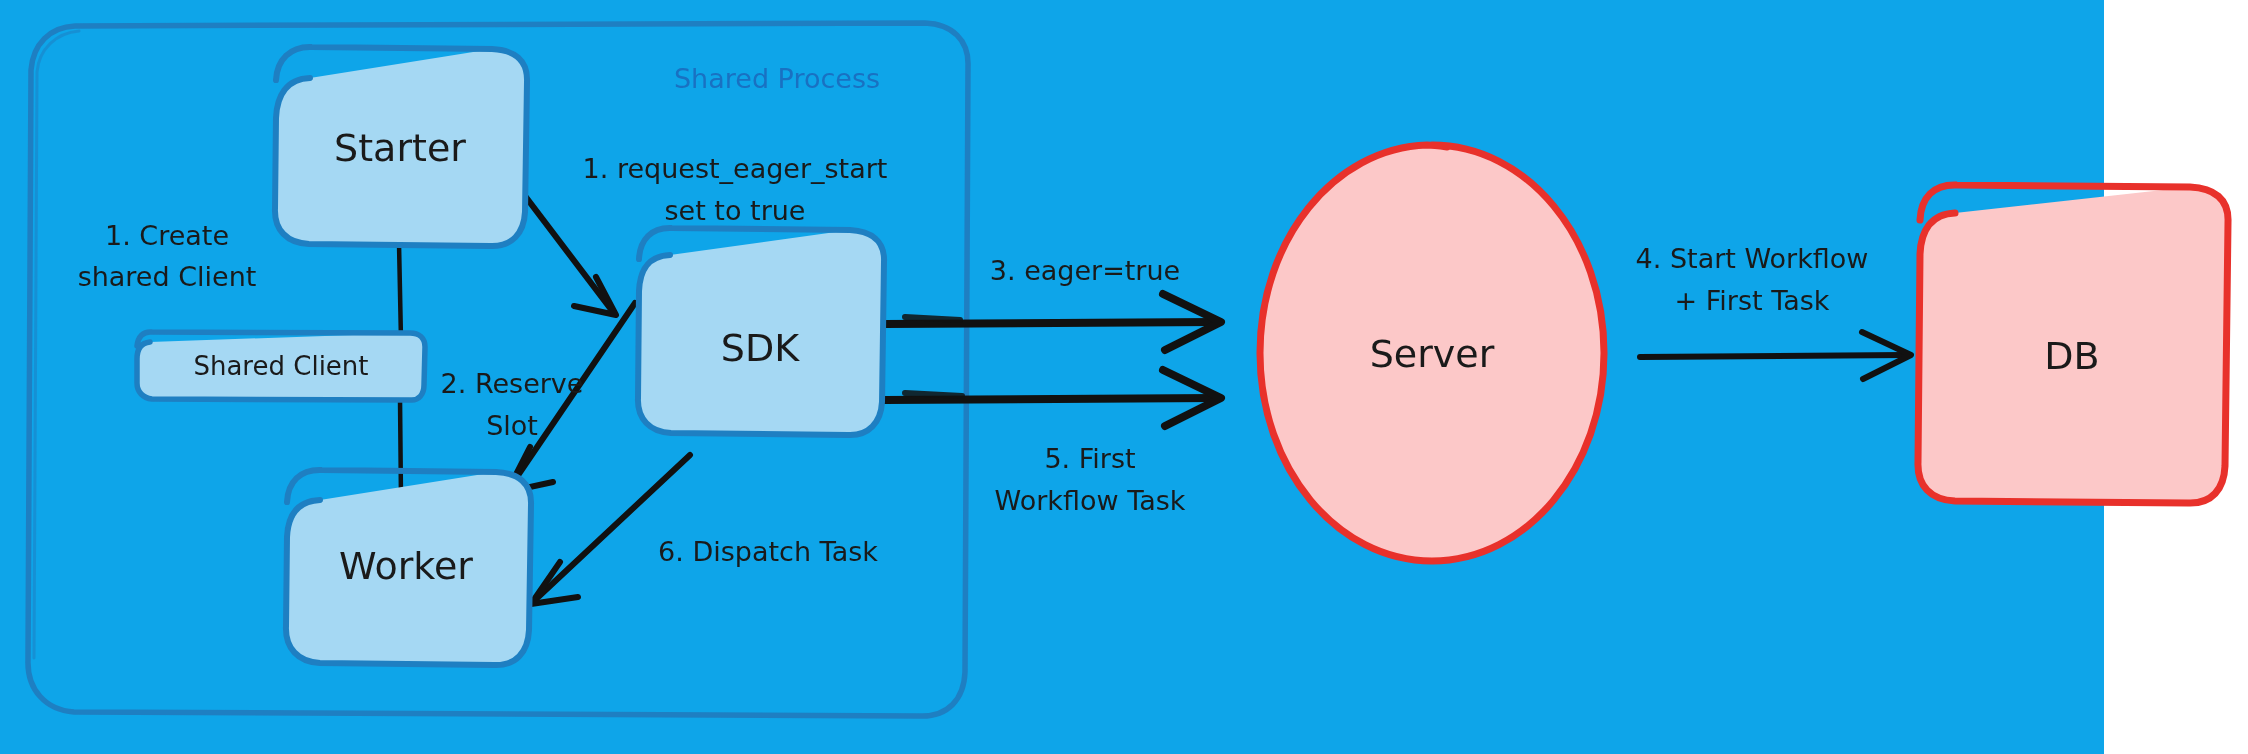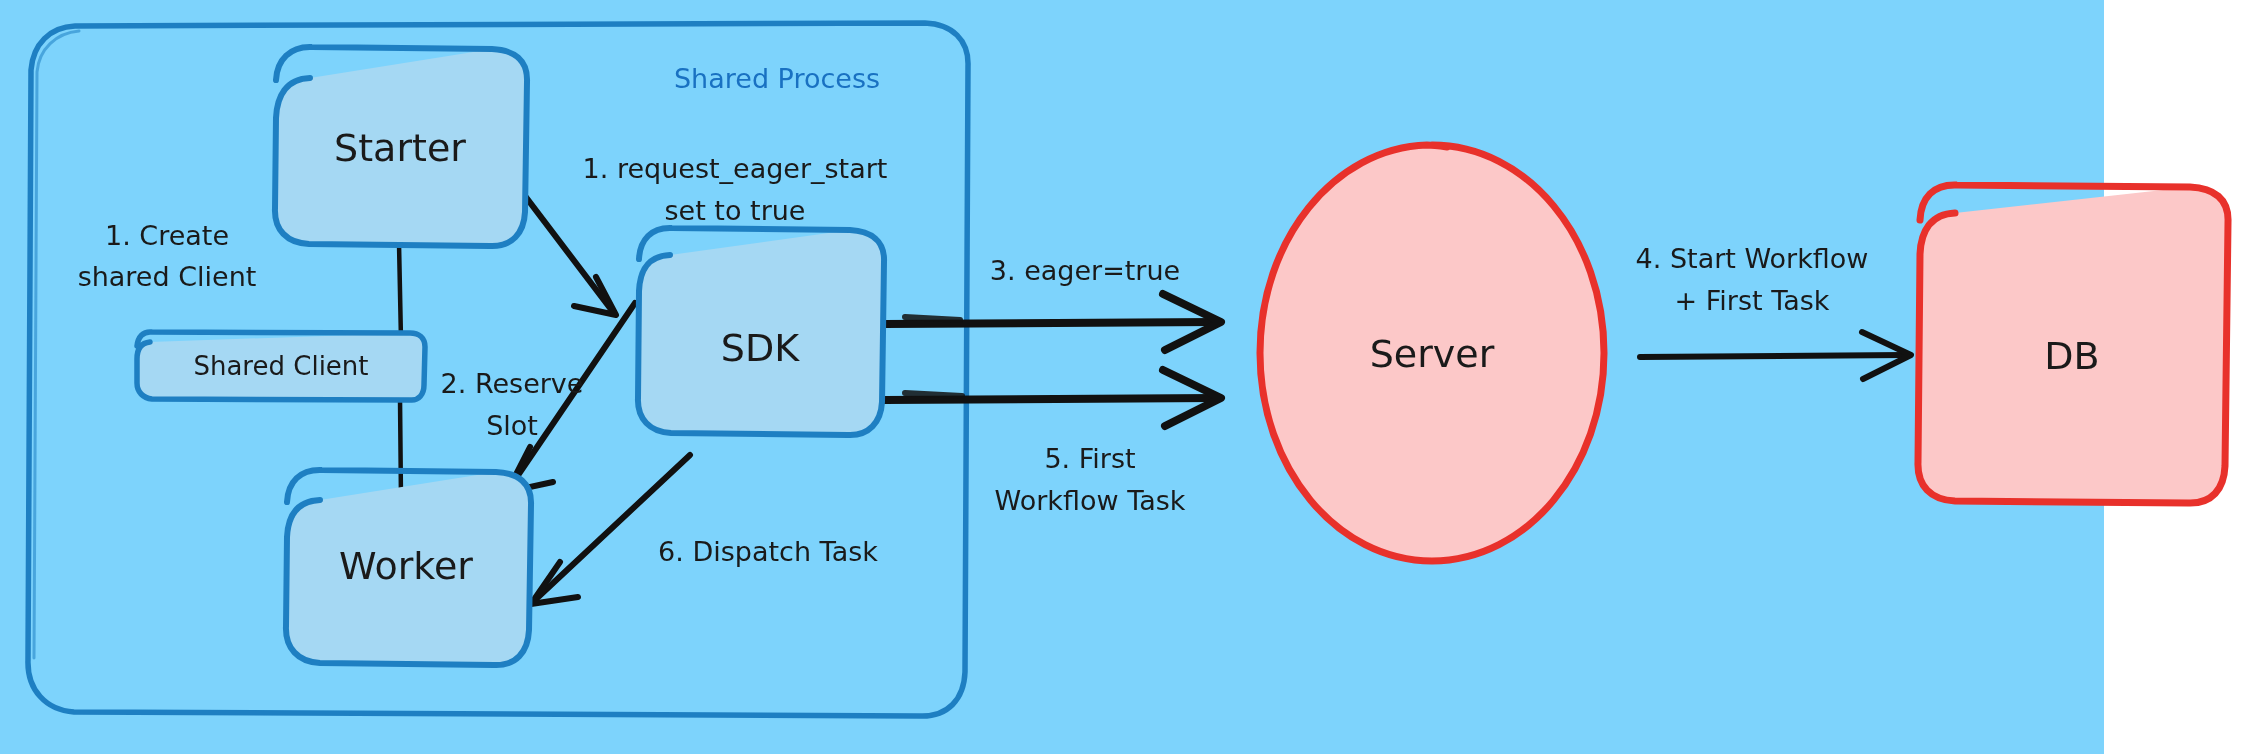--- a/index.html
+++ b/index.html
@@ -10,21 +10,21 @@
   body {
     width: 2248px;
     height: 754px;
     font-family: "DejaVu Sans", sans-serif;
     overflow: hidden;
   }
   #diagram-root {
     position: relative;
     width: 2104px;
     height: 754px;
-    background: #7dd3fc;
+    background: #0ea5e9;
   }
   svg#diagram-svg {
     position: absolute;
     top: 0;
     left: 0;
     width: 2248px;
     height: 754px;
   }
   .node-label {
     font-family: "DejaVu Sans", sans-serif;

